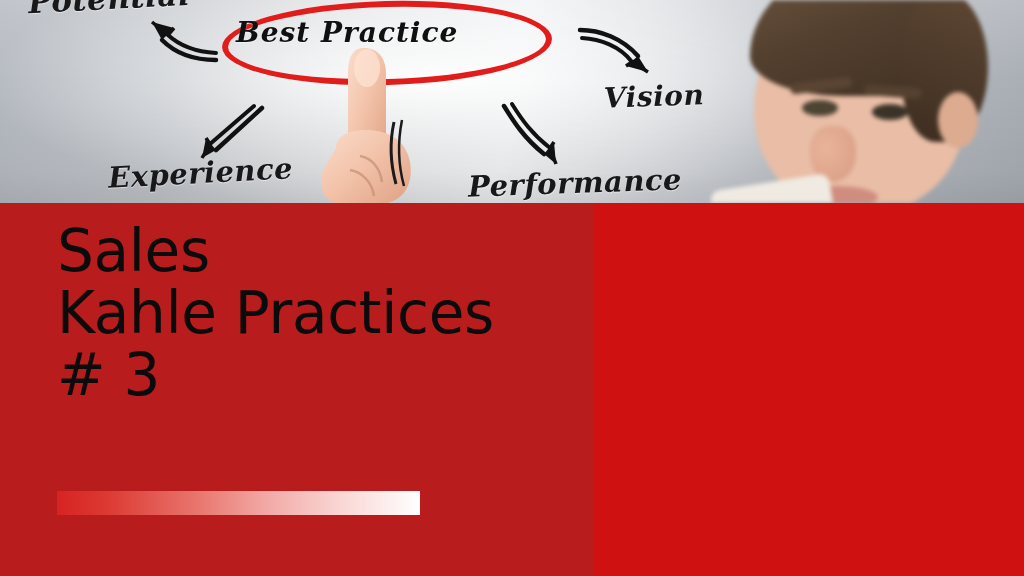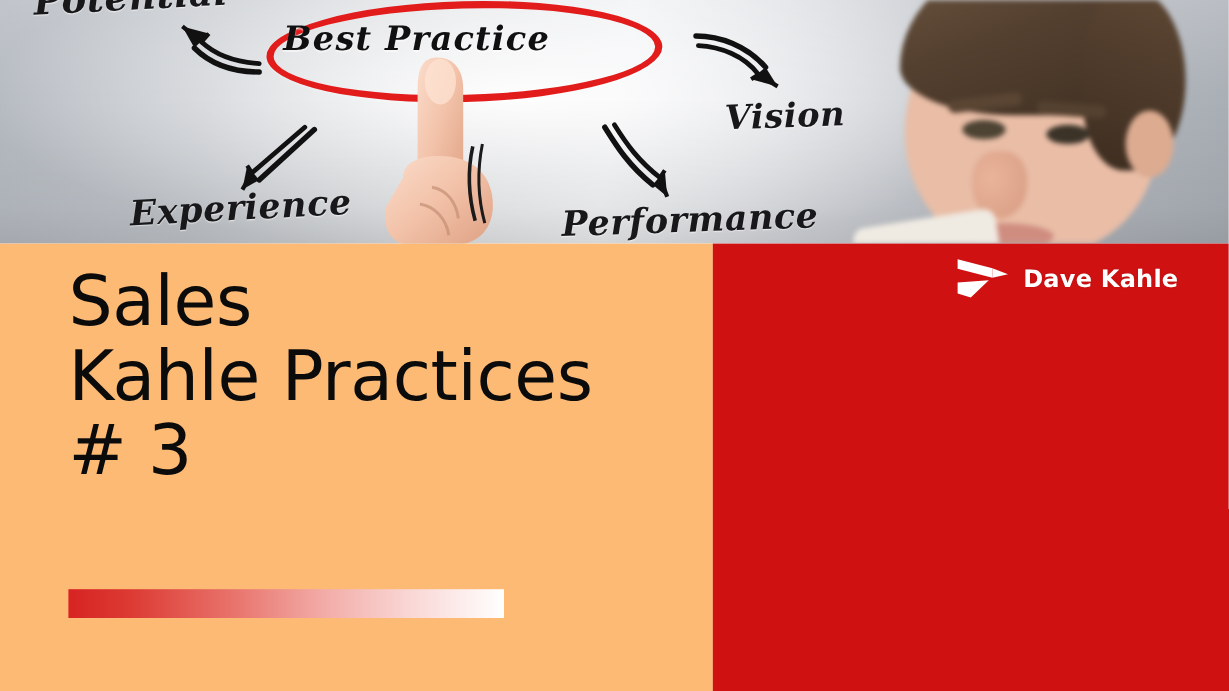--- a/index.html
+++ b/index.html
@@ -93,21 +93,21 @@
   #man .nose   { position:absolute; left:104px; top:126px; width:46px; height:56px;
                  border-radius:42% 42% 50% 50%;
                  background:radial-gradient(ellipse at 35% 40%, #e9b49b, #d79c82); }
   #man .lip    { position:absolute; left:86px; top:186px; width:86px; height:22px;
                  border-radius:50%; background:#cf8d80; }
   #man .collar { position:absolute; left:6px; top:182px; width:120px; height:40px;
                  background:#efeae2; border-radius:10px; transform:rotate(-9deg); }
 
   
   #left-pane {
-    position:absolute; left:0; top:203px; width:594px; height:373px; background:#fdba74;
+    position:absolute; left:0; top:203px; width:594px; height:373px; background:#b91c1c;
   }
   #title-block {
     position:absolute; left:57px; top:17px; width:520px;
   }
   .title-line {
     color:#0b0b0b; font-size:58px; line-height:62px; font-weight:400;
     letter-spacing:-0.3px; white-space:nowrap;
     font-family:"DejaVu Sans", sans-serif;
   }
   #accent-bar {
@@ -224,23 +224,15 @@
   <div id="left-pane">
     <div id="title-block">
       <div class="title-line">Sales</div>
       <div class="title-line">Kahle Practices</div>
       <div class="title-line"># 3</div>
     </div>
     <div id="accent-bar"></div>
   </div>
 
   <div id="red-pane">
-    <div id="brand">
-      <svg id="brand-logo" viewBox="0 0 44 34">
-        <path d="M1 1 L30 8.5 L30 16.5 L1 9 Z" fill="#ffffff"></path>
-        <path d="M30 8.5 L43 13.5 L30 16.5 Z" fill="#ffffff"></path>
-        <path d="M1 20.5 L27 18.5 L12 33 L1 29.5 Z" fill="#ffffff"></path>
-      </svg>
-      <span id="brand-name">Dave Kahle</span>
-    </div>
   </div>
 
 </div>
 
 </body></html>

